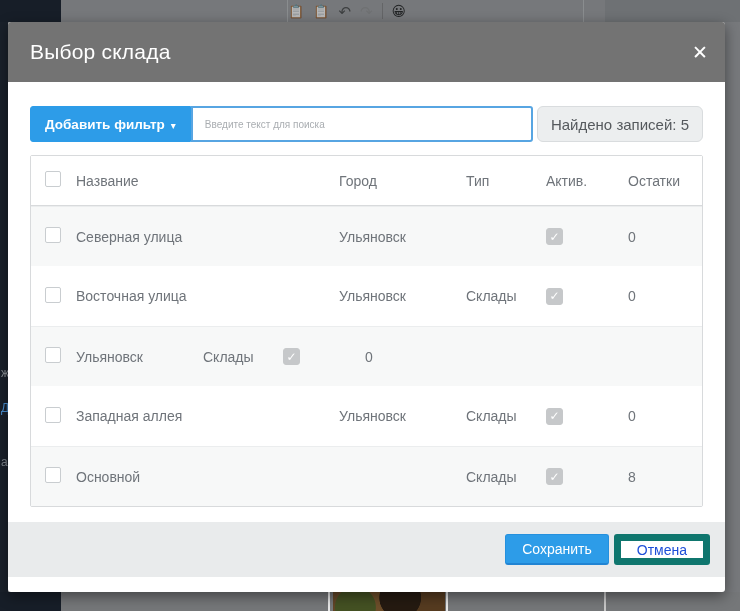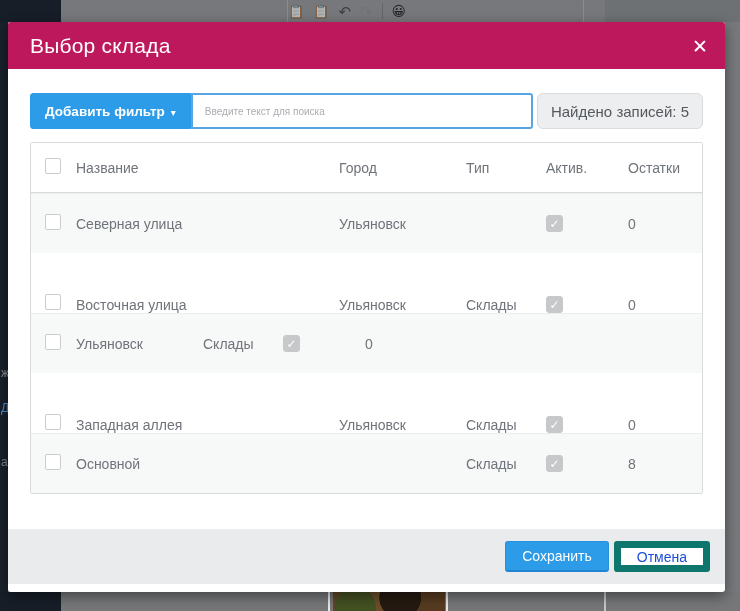--- a/index.html
+++ b/index.html
@@ -27,21 +27,21 @@
     background:
       radial-gradient(circle at 20% 80%, #55652c 0 22%, transparent 23%),
       radial-gradient(circle at 60% 30%, #2e2015 0 30%, transparent 31%),
       radial-gradient(circle at 85% 70%, #6b4a28 0 35%, transparent 36%),
       linear-gradient(90deg,#7a5631,#8a6234 40%,#6e4b28 70%,#7d5a33);
     filter:brightness(.8); }
 
   
   .modal { position:absolute; left:8px; top:22px; width:717px; height:570px; background:#ffffff;
            border-radius:3px; box-shadow:0 4px 14px rgba(0,0,0,.45); overflow:hidden; }
-  .m-header { position:relative; height:47px; background:#be185d; display:flex; align-items:center; padding:0 22px; }
+  .m-header { position:relative; height:60px; background:#737373; display:flex; align-items:center; padding:0 22px; }
   .m-title { color:#ffffff; font-size:21px; font-weight:400; letter-spacing:.2px; }
   .m-close { position:absolute; right:17px; top:50%; transform:translateY(-50%); color:#ffffff;
              font-size:19px; font-weight:700; cursor:pointer; line-height:1; }
 
   .m-body { padding:24px 22px 0 22px; }
 
   .filter-row { display:flex; align-items:stretch; height:36px; }
   .btn-filter { background:#2d9ce8; color:#fff; border:1px solid #2d9ce8; border-radius:3px 0 0 3px;
                 font-size:13.5px; font-weight:700; padding:0 14px; display:flex; align-items:center; gap:6px; cursor:pointer;
                 font-family:inherit; }
@@ -49,33 +49,33 @@
   .search-input { flex:1; border:2px solid #57a5e2; border-radius:0 3px 3px 0; padding:0 12px;
                   font-size:10px; color:#555a5e; outline:none; font-family:inherit; min-width:0; }
   .search-input::placeholder { color:#a9adb1; }
   .records-badge { margin-left:4px; background:#eceeef; border:1px solid #d9dcde; border-radius:6px;
                    display:flex; align-items:center; padding:0 13px; font-size:15px; color:#55595d; white-space:nowrap; }
 
   .table { margin-top:13px; border:1px solid #d8dadc; border-radius:2px; }
   .t-row { display:flex; align-items:center; height:60px; background:#fff; border-top:1px solid #ebedee; }
   .t-head { height:50px; border-top:none; background:#fff; border-bottom:1px solid #d8dadc; }
   .t-row.shade { background:#f7f8f8; }
-  .t-row.shade + .t-row, .t-head + .t-row { border-top:none;align-items:flex-end; }
+  .t-row.shade + .t-row, .t-head + .t-row { border-top:none; }
   .c { font-size:14px; color:#6f747a; overflow:hidden; white-space:nowrap; }
   .c-cb   { width:45px; padding-left:14px; }
   .c-name { width:263px; }
   .c-city { width:112px; }
   .c-type { width:80px;margin-left:15px; }
   .c-act  { width:82px; }
   .c-stock{ flex:1; }
   .cb { display:inline-block; width:16px; height:16px; background:#fff; border:1px solid #c9cdd0; border-radius:2px; cursor:pointer; }
   .cb-on { width:17px; height:17px; background:#c6c8ca; border:1px solid #c6c8ca; border-radius:3px; color:#ffffff;
            font-size:12px; font-weight:700; display:inline-flex; align-items:center; justify-content:center; cursor:default; }
 
-  .m-footer { position:absolute; left:0; bottom:8px; width:100%; height:55px; background:#e9ebec;
+  .m-footer { position:absolute; left:0; bottom:15px; width:100%; height:55px; background:#e9ebec;
               display:flex; align-items:center; justify-content:flex-end; padding:0 15px; gap:5px; }
   .btn { height:31px; border-radius:3px; font-size:14px; padding:0 16px; cursor:pointer; font-family:inherit; }
   .btn-save { background:#2d9ce8; color:#fff; border:1px solid #2590dd; border-bottom:2px solid #2184d3; font-weight:400; }
   .btn-cancel { background:#ffffff; color:#1d4ed8; border:7px solid #0f766e; }
 </style>
 </head>
 <body>
 
 <div class="screen">
 

